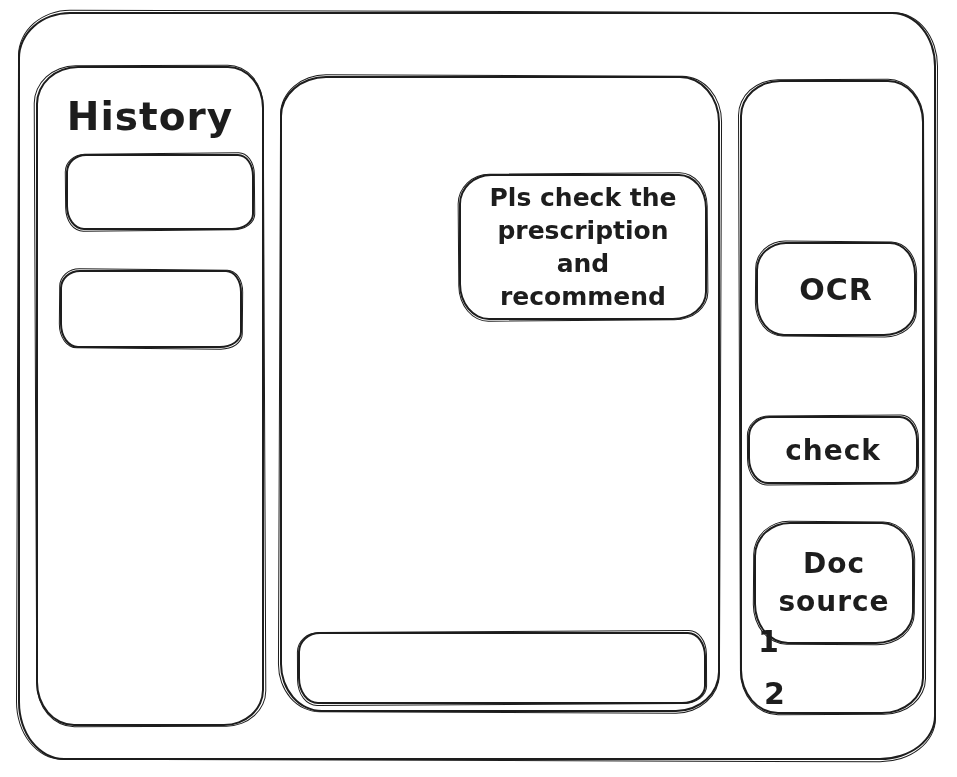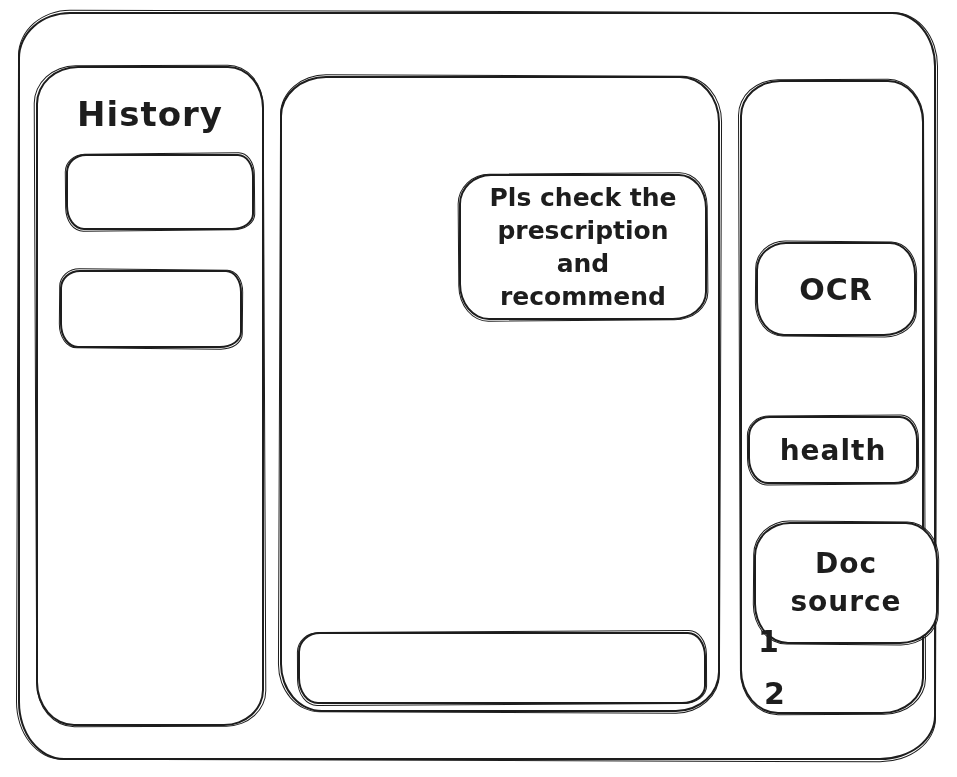--- a/index.html
+++ b/index.html
@@ -51,21 +51,21 @@
     --tilt:.22deg;
   }
   .tools{
     left:720px;top:66px;width:184px;height:634px;
     border-radius:40px 36px 42px 38px / 36px 42px 36px 44px;
     --tilt:-.2deg;
   }
   .ptitle{
     position:absolute;left:0;right:0;
     text-align:center;
-    font-size:34px;font-weight:bold;
+    font-size:39px;font-weight:bold;
     letter-spacing:1px;
     white-space:nowrap;
   }
   .history .ptitle{top:26px;}
   .chat .ptitle{top:26px;font-size:34px;}
   .hitem{
     border-radius:20px 16px 22px 18px / 18px 22px 16px 24px;
   }
   .h1{left:28px;top:86px;width:188px;height:76px;--tilt:-.6deg;}
   .h2{left:22px;top:202px;width:182px;height:78px;--tilt:.55deg;}
@@ -115,21 +115,21 @@
     border-radius:30px 26px 32px 28px / 28px 32px 26px 34px;
     --tilt:.5deg;
   }
   .params{
     left:6px;top:334px;width:170px;height:68px;
     font-size:28px;
     border-radius:22px 18px 24px 20px / 20px 24px 18px 26px;
     --tilt:-.4deg;
   }
   .docsource{
-    left:12px;top:440px;width:184px;height:122px;
+    left:12px;top:440px;width:160px;height:122px;
     font-size:28px;
     line-height:1.35;
     padding:6px 18px;
     border-radius:36px 32px 38px 34px / 34px 38px 32px 40px;
     --tilt:.45deg;
   }
   .digit{
     position:absolute;
     font-size:30px;font-weight:bold;
     z-index:3;
@@ -160,20 +160,20 @@
       </div>
 
 
       <div class="sk inputbar">
         <input type="text" placeholder="" style="">
       </div>
     </div>
 
     <div class="sk panel tools">
       <div class="sk tbtn ocr">OCR</div>
-      <div class="sk tbtn params">health</div>
+      <div class="sk tbtn params">check</div>
       <div class="sk tbtn docsource">Doc source</div>
       <div class="digit d1">1</div>
       <div class="digit d2">2</div>
     </div>
 
   </div>
 </div>
 
 </body></html>

